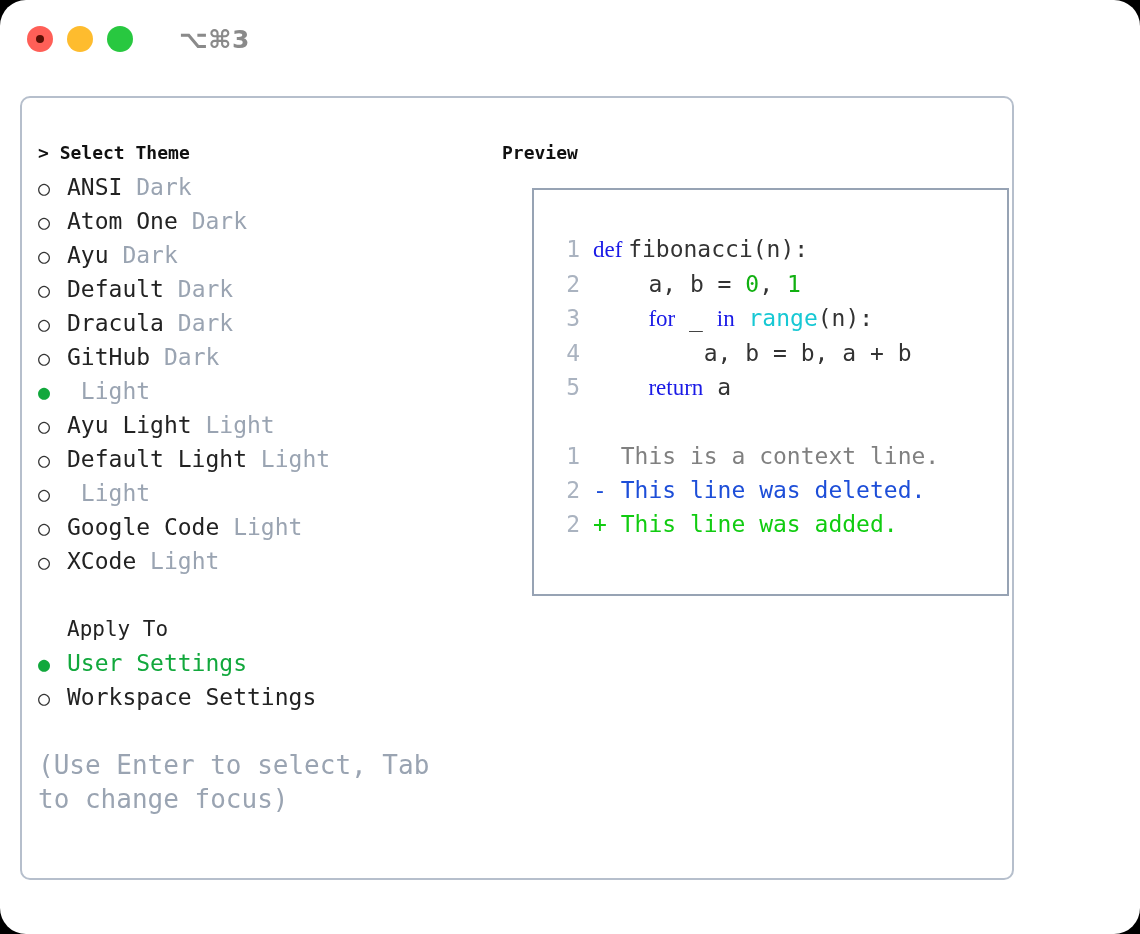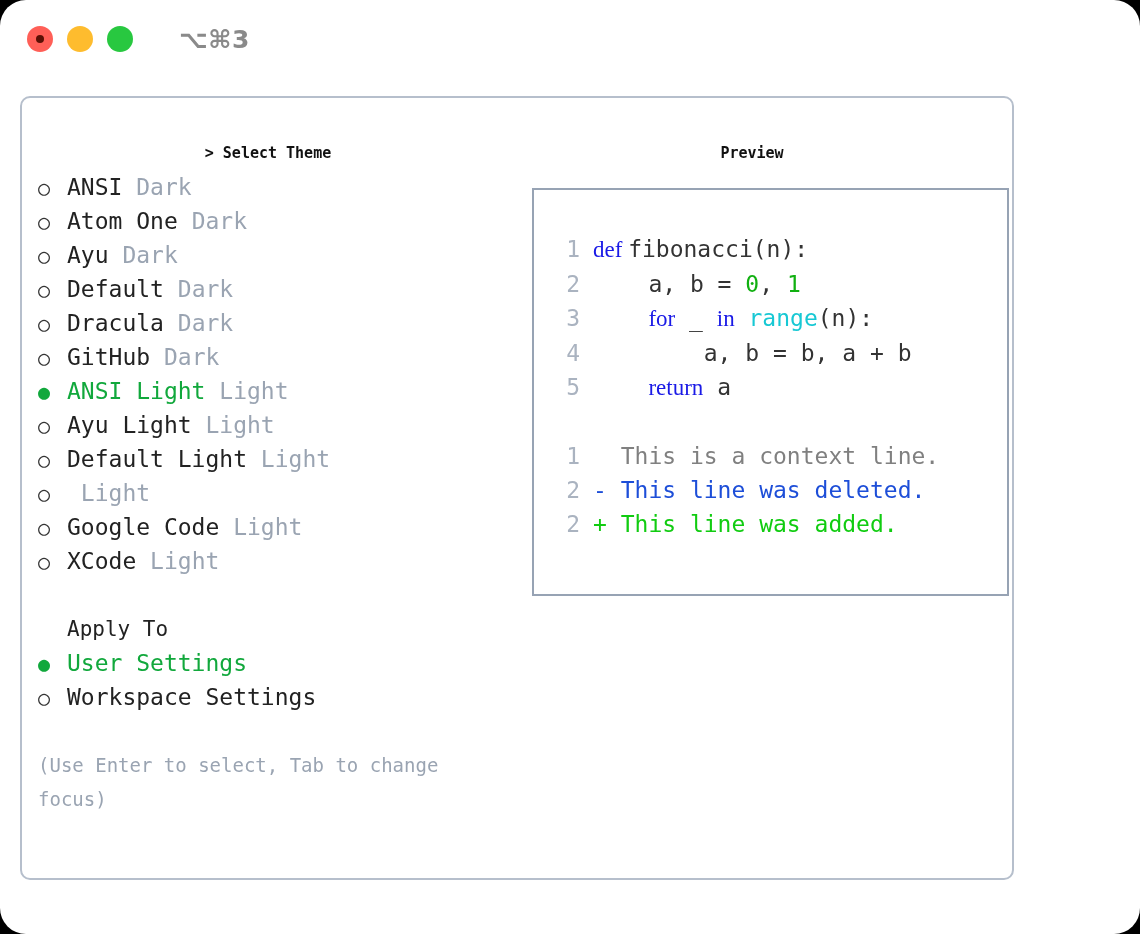--- a/index.html
+++ b/index.html
@@ -61,26 +61,25 @@
     border: 2px solid #b6bfcc;
     border-radius: 10px;
     background: #ffffff;
   }
 
   .col-left  { position: absolute; left: 16px;  top: 38px; width: 460px; }
   .col-right { position: absolute; left: 480px; top: 38px; width: 500px; }
 
   
   .section-header {
-    font-size: 15px;
+    font-size: 18px;
     font-weight: bold;
     color: #111111;
     line-height: 34px;
     white-space: pre;
-    text-align: center;
   }
   .section-header-plain {
     font-size: 21px;
     font-weight: normal;
     color: #222222;
     line-height: 34px;
     white-space: pre;
     padding-left: 29px;
   }
   .opt-row {
@@ -98,21 +97,21 @@
     font-size: 20px;
   }
   .opt-row.selected .marker { color: #11a83c; }
   .opt-label { color: #222222; }
   .opt-row.selected .opt-label { color: #11a83c; }
   .opt-tag { color: #9aa4b2; }
 
   .gap-block { height: 34px; }
 
   #hint {
-    font-size: 19px;
+    font-size: 26px;
     line-height: 34px;
     color: #9aa4b2;
     width: 420px;
     white-space: pre-wrap;
   }
 
   
   #preview-box {
     position: absolute;
     left: 30px;
@@ -167,21 +166,21 @@
 
       <div class="section-header">&gt; Select Theme</div>
 
       <div id="theme-list">
           <div class="opt-row"><span class="marker">○</span><span class="opt-label">ANSI</span><span class="opt-tag"> Dark</span></div>
           <div class="opt-row"><span class="marker">○</span><span class="opt-label">Atom One</span><span class="opt-tag"> Dark</span></div>
           <div class="opt-row"><span class="marker">○</span><span class="opt-label">Ayu</span><span class="opt-tag"> Dark</span></div>
           <div class="opt-row"><span class="marker">○</span><span class="opt-label">Default</span><span class="opt-tag"> Dark</span></div>
           <div class="opt-row"><span class="marker">○</span><span class="opt-label">Dracula</span><span class="opt-tag"> Dark</span></div>
           <div class="opt-row"><span class="marker">○</span><span class="opt-label">GitHub</span><span class="opt-tag"> Dark</span></div>
-          <div class="opt-row selected"><span class="marker">●</span><span class="opt-label">ANSI Light</span><span class="opt-tag"> Light</span></div>
+          <div class="opt-row selected"><span class="marker">●</span><span class="opt-tag"> Light</span></div>
           <div class="opt-row"><span class="marker">○</span><span class="opt-label">Ayu Light</span><span class="opt-tag"> Light</span></div>
           <div class="opt-row"><span class="marker">○</span><span class="opt-label">Default Light</span><span class="opt-tag"> Light</span></div>
           <div class="opt-row"><span class="marker">○</span><span class="opt-tag"> Light</span></div>
           <div class="opt-row"><span class="marker">○</span><span class="opt-label">Google Code</span><span class="opt-tag"> Light</span></div>
           <div class="opt-row"><span class="marker">○</span><span class="opt-label">XCode</span><span class="opt-tag"> Light</span></div>
         </div>
 
       <div class="gap-block"></div>
 
       <div class="section-header-plain">Apply To</div>

